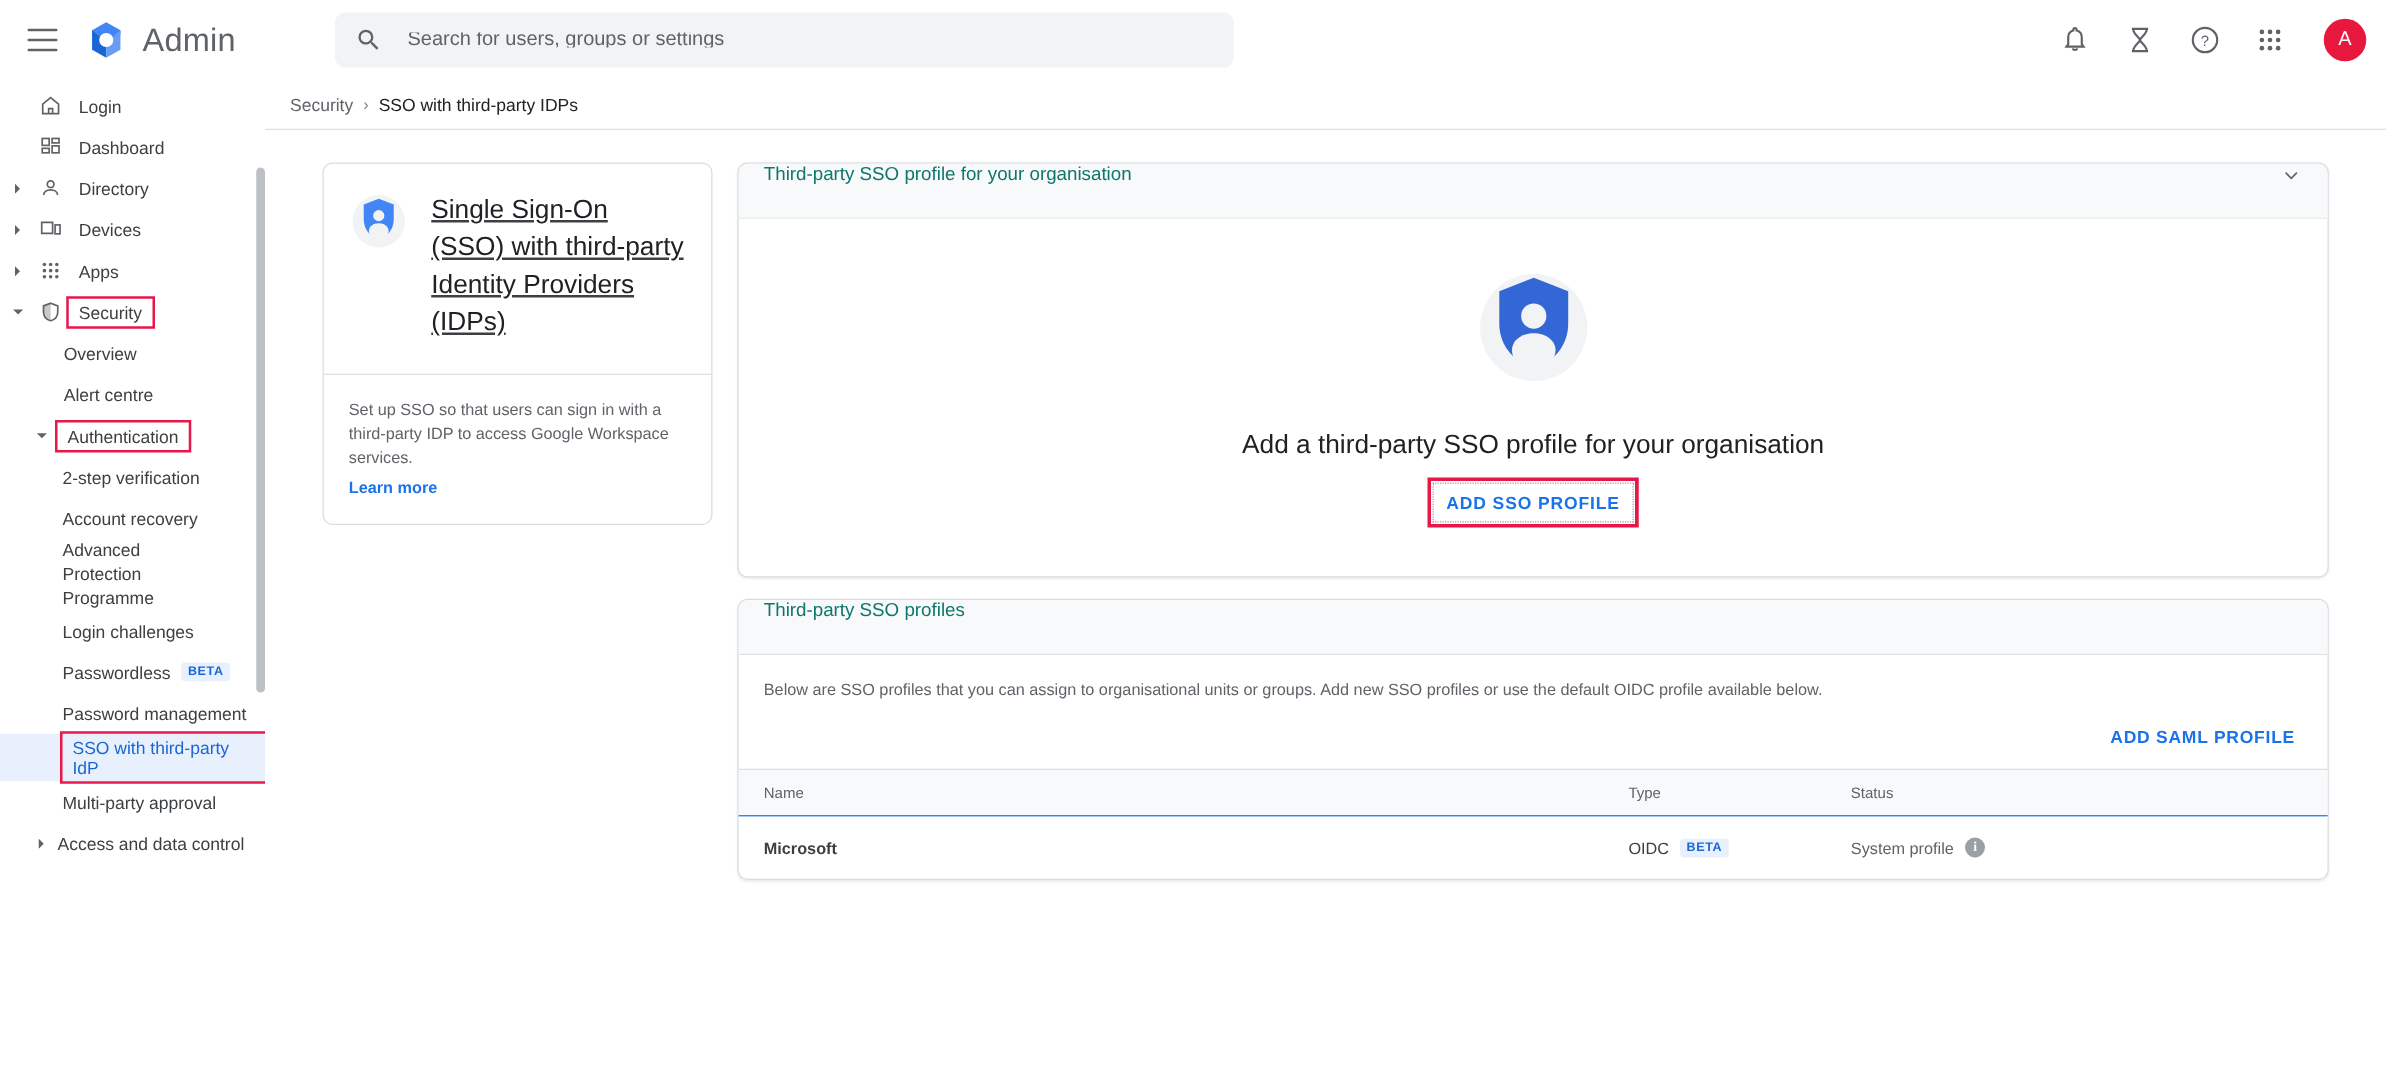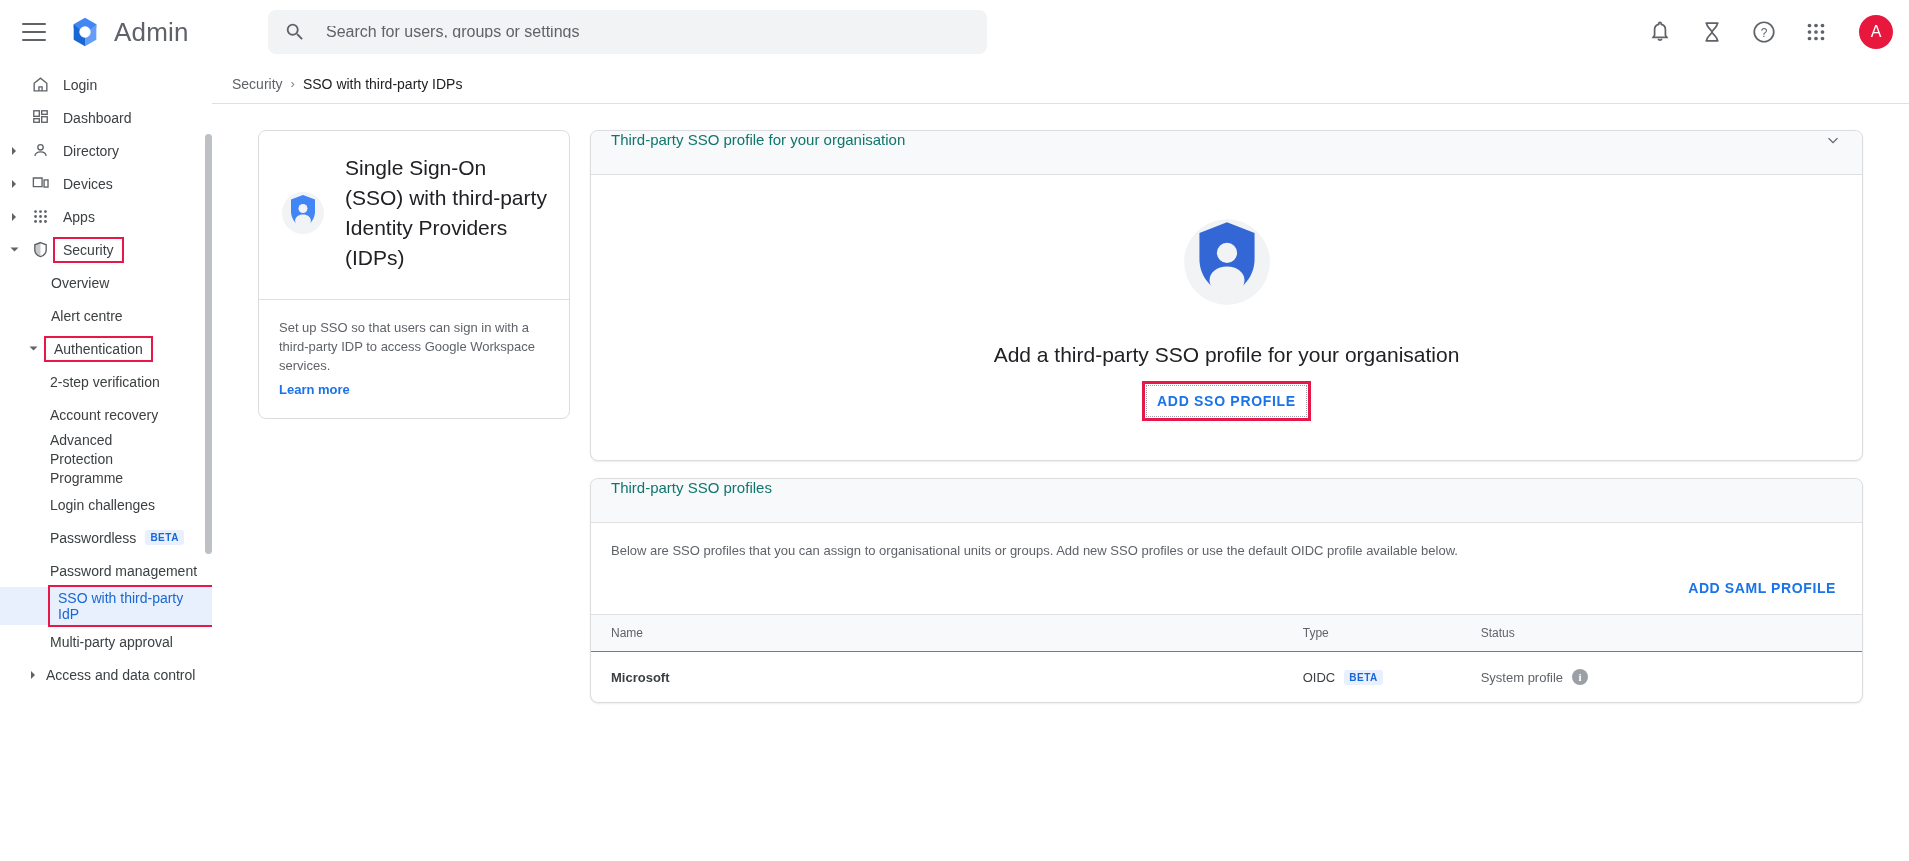--- a/index.html
+++ b/index.html
@@ -114,21 +114,21 @@
   .bc-current { color: #202124; }
 
   .panes { display: flex; padding: 26px 46px 0 46px; gap: 20px; }
 
   
   .info-card {
     width: 312px; flex: 0 0 312px;
     border: 1px solid #dadce0; border-radius: 8px; background: #fff;
     align-self: flex-start;
   }
-  .info-top { display: flex; gap: 18px; padding: 22px 20px 26px 20px; align-items: center; }
+  .info-top { display: flex; gap: 18px; padding: 22px 20px 26px 20px; align-items: flex-start; text-decoration: underline; }
   .info-shield { width: 48px; height: 48px; flex: 0 0 48px; }
   .info-title { font-size: 21px; line-height: 30px; color: #202124; }
   .info-bottom { border-top: 1px solid #e0e0e0; padding: 18px 20px 20px 20px; }
   .info-desc { font-size: 13px; line-height: 19px; color: #5f6368; }
   .link { color: #1a73e8; cursor: pointer; }
   .info-learn { display: inline-block; margin-top: 7px; font-size: 13px; font-weight: 700; }
 
   
   .rightcol { flex: 1; min-width: 0; display: flex; flex-direction: column; gap: 17px; }
 

